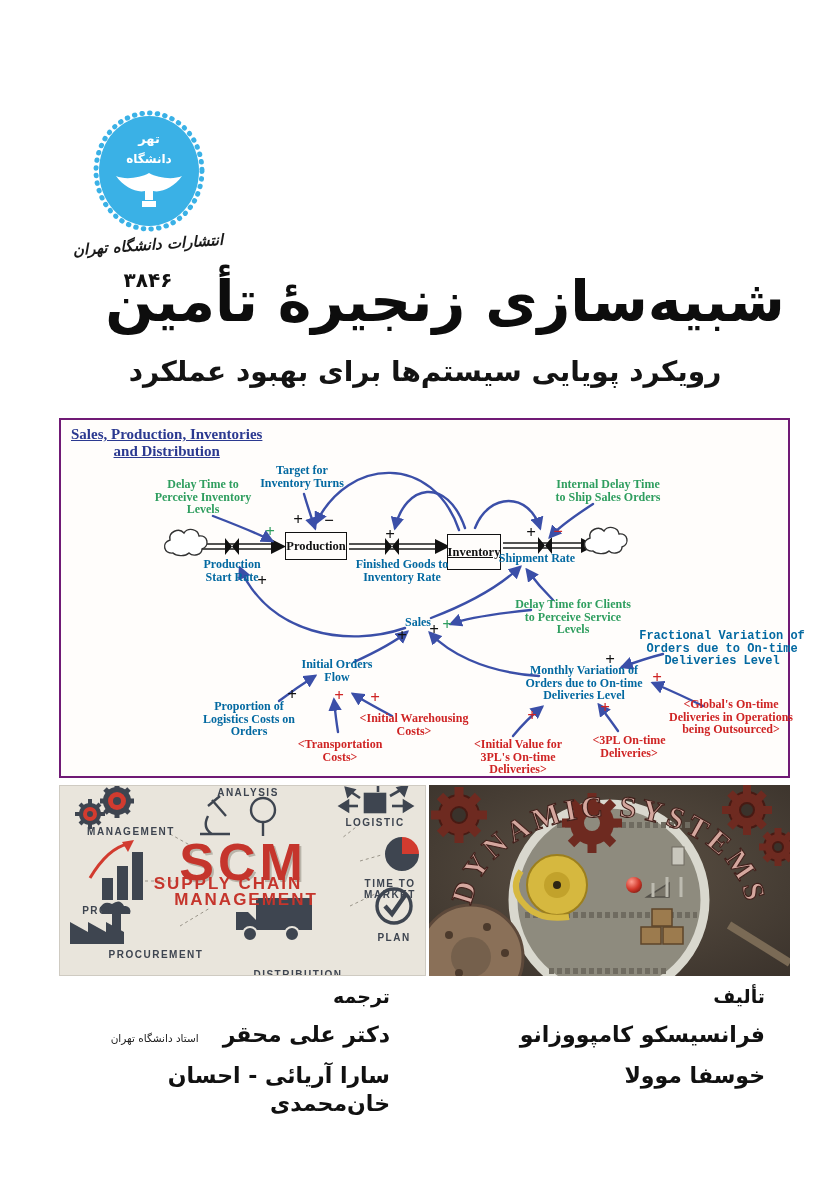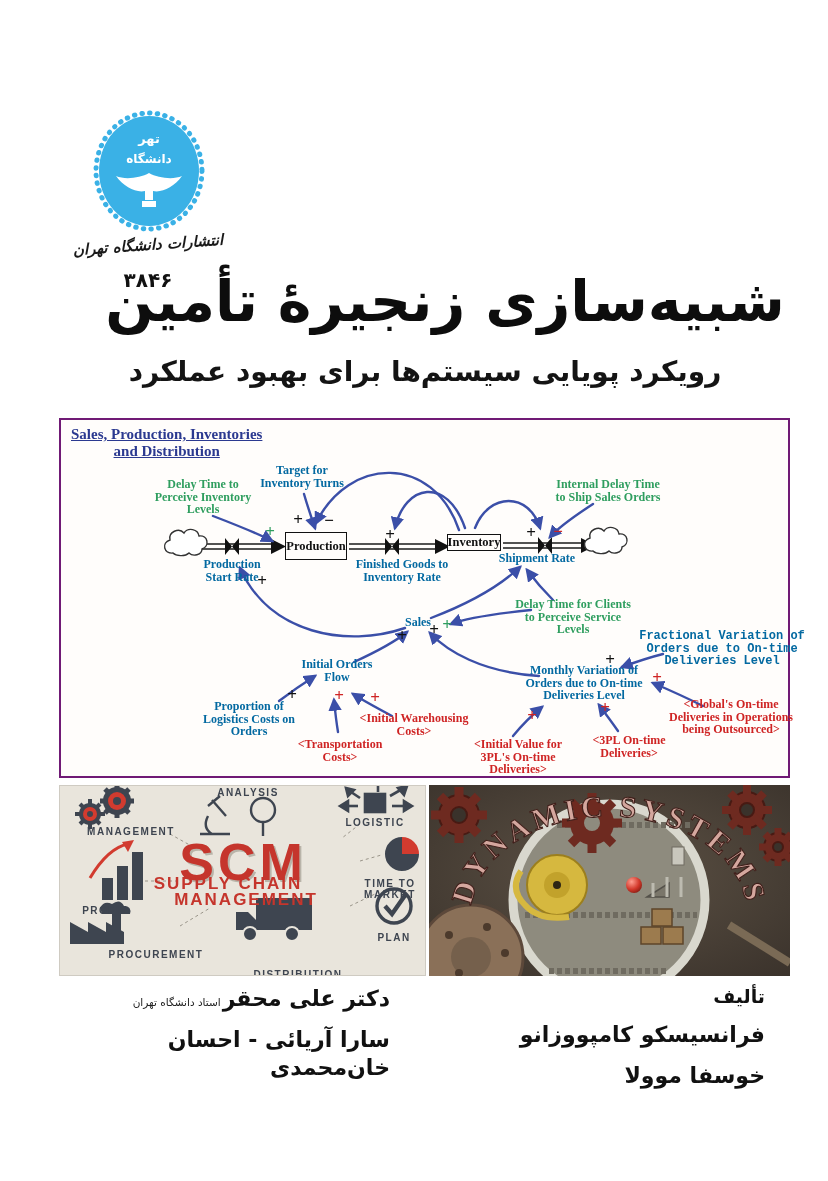--- a/index.html
+++ b/index.html
@@ -35,21 +35,21 @@
   #scm-big{position:absolute;left:183px;top:46px;transform:translateX(-50%);font:900 52px "Liberation Sans",sans-serif;
     color:#c5352c;letter-spacing:4px;text-shadow:2px 2px 0 #b9b4a9;}
   #scm-sub1{position:absolute;left:168px;top:88px;transform:translateX(-50%);font:900 17px "Liberation Sans",sans-serif;color:#c5352c;letter-spacing:2px;}
   #scm-sub2{position:absolute;left:186px;top:104px;transform:translateX(-50%);font:900 17px "Liberation Sans",sans-serif;color:#c5352c;letter-spacing:2px;}
   
   #dyn{position:absolute;left:429px;top:785px;width:361px;height:191px;background:#4e443a;overflow:hidden;}
   
   .credit-col{position:absolute;direction:rtl;text-align:right;color:#111;}
   .credit-head{font:700 19px "DejaVu Sans",sans-serif;margin-bottom:14px;}
   .credit-name{font:700 22px "DejaVu Sans",sans-serif;margin-bottom:13px;line-height:28px;}
-  .credit-note{font:400 10.5px "DejaVu Sans",sans-serif;color:#222;margin-right:2px;}
+  .credit-note{font:400 10.5px "DejaVu Sans",sans-serif;color:#222;margin-right:24px;}
 </style>
 </head>
 <body>
 
 <div id="page">
 
   <svg id="logo" viewBox="-56 -61 112 122">
     <ellipse cx="0" cy="0" rx="50" ry="55" fill="#3ab1e6"></ellipse>
     <ellipse cx="0" cy="0" rx="53" ry="58" fill="none" stroke="#3ab1e6" stroke-width="5" stroke-dasharray="0.5 7.2" stroke-linecap="round"></ellipse>
     <text x="0" y="-28" text-anchor="middle" font-size="13" font-weight="bold" fill="#ffffff" font-family="DejaVu Sans,sans-serif">تهر</text>
@@ -117,21 +117,21 @@
         <path d="M557,311 C550,301 544,293 538,285"></path>
         <path d="M642,286 C622,276 606,269 592,263"></path>
         <path d="M602,234 C586,238 572,243 561,247"></path>
       </g>
     </svg>
 
     <div id="diag-title">Sales, Production, Inventories
 and Distribution</div>
 
     <div class="stockbox" style="left:224px;top:112px;width:62px;height:28px;">Production</div>
-    <div class="stockbox" style="left:386px;top:114px;width:54px;height:17px;">Inventory</div>
+    <div class="stockbox" style="left:386px;top:114px;width:54px;height:36px;text-decoration:underline;">Inventory</div>
 
     <div class="dlabel" style="left:171px;top:138px;">Production
 Start Rate</div>
     <div class="dlabel" style="left:341px;top:138px;">Finished Goods to
 Inventory Rate</div>
     <div class="dlabel" style="left:476px;top:132px;">Shipment Rate</div>
     <div class="dlabel" style="left:357px;top:196px;">Sales</div>
     <div class="dlabel" style="left:276px;top:238px;">Initial Orders
 Flow</div>
     <div class="dlabel" style="left:188px;top:280px;">Proportion of
@@ -383,20 +383,21 @@
       </g>
       <line x1="300" y1="140" x2="361" y2="178" stroke="#7a6a55" stroke-width="8"></line>
 
       <text font-family="Liberation Serif, DejaVu Serif, serif" font-size="30" font-weight="bold" fill="#d4a79e" stroke="#3f1f1a" stroke-width="1.1" letter-spacing="4">
         <textPath href="#arcpath" startOffset="50%" text-anchor="middle">DYNAMIC SYSTEMS</textPath>
       </text>
     </svg>
   </div>
 
   <div class="credit-col" style="right:438px;top:985px;width:330px;">
+    <div class="credit-head">ترجمه</div>
     <div class="credit-name">
       <span>دکتر علی محقر</span><span class="credit-note">استاد دانشگاه تهران</span>
     </div>
     <div class="credit-name">سارا آریائی - احسان خان‌محمدی</div>
   </div>
   <div class="credit-col" style="right:63px;top:985px;width:330px;">
     <div class="credit-head">تألیف</div>
     <div class="credit-name">فرانسیسکو کامپووزانو</div>
     <div class="credit-name">خوسفا موولا</div>
   </div>

